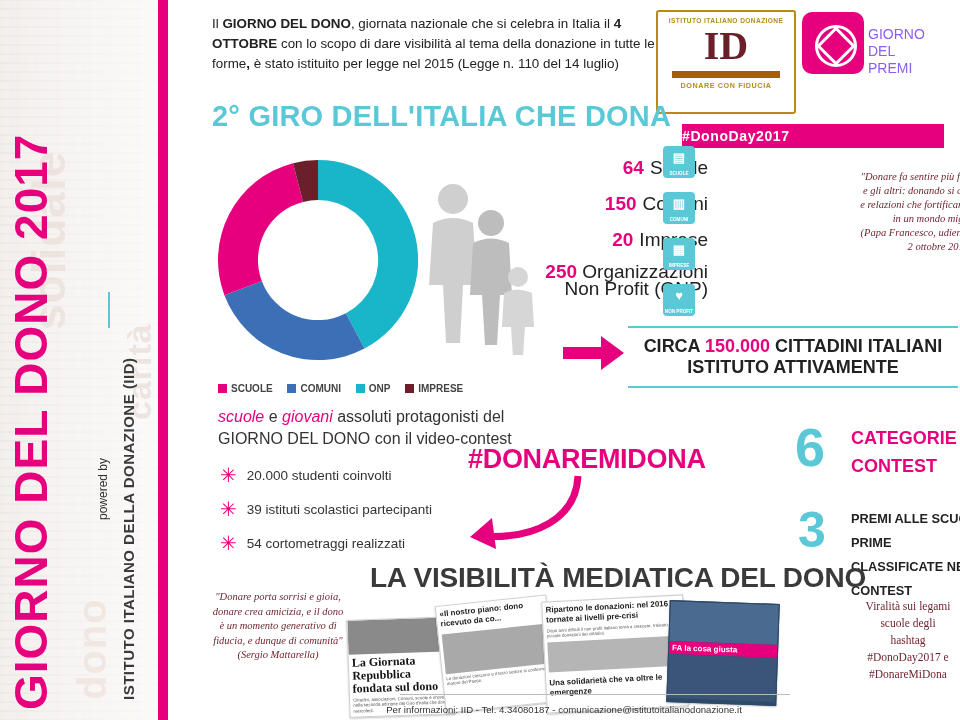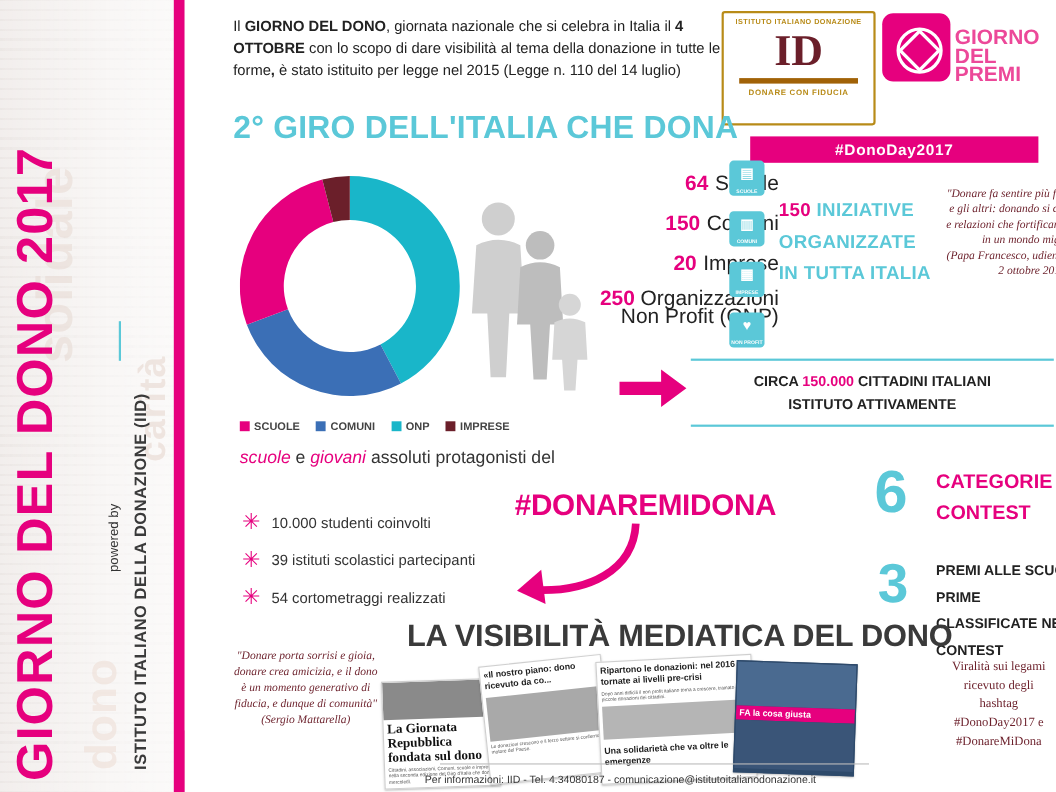--- a/index.html
+++ b/index.html
@@ -90,42 +90,42 @@
   }
   .iid-logo .top-arc{
     font-size:6.6px;font-weight:bold;color:#b88b18;letter-spacing:.4px;margin-top:5px;
   }
   .iid-logo .big-id{
     font-size:40px;font-weight:bold;color:#6b1f2a;line-height:42px;margin-top:1px;
     font-family:"Liberation Serif", serif;
   }
   .iid-logo .bot-txt{
     font-size:7.2px;font-weight:bold;color:#b88b18;letter-spacing:.6px;margin-top:4px;
-    border-top:5px solid #a16207;padding-top:3px;width:108px;margin-left:auto;margin-right:auto;
+    border-top:7px solid #a16207;padding-top:3px;width:108px;margin-left:auto;margin-right:auto;
   }
   .gdd-logo{
     position:absolute;left:146px;top:0;width:116px;height:100px;
   }
   .gdd-mark{
     position:absolute;left:0;top:2px;width:62px;height:62px;
     background:#e6007e;border-radius:10px;
   }
   .gdd-mark .ring{
     position:absolute;left:13px;top:13px;width:36px;height:36px;border:3px solid #fff;border-radius:50%;
   }
   .gdd-mark .diamond{
     position:absolute;left:20px;top:20px;width:22px;height:22px;border:3px solid #fff;
     transform:rotate(45deg);
   }
   .gdd-text{
-    position:absolute;left:66px;top:16px;font-size:19px;font-weight:bold;color:#ec4899;line-height:17px;
+    position:absolute;left:66px;top:16px;font-size:14px;font-weight:normal;color:#8b5cf6;line-height:17px;
   }
   .hashtag-bar{
     position:absolute;left:514px;top:124px;width:262px;height:24px;background:#e6007e;
-    color:#fff;font-size:14px;font-weight:bold;text-align:center;line-height:24px;letter-spacing:.6px;
+    color:#fff;font-size:14px;font-weight:bold;text-align:left;line-height:24px;letter-spacing:.6px;
   }
   
   .headline{
     position:absolute;left:44px;top:100px;width:470px;
     font-size:29px;font-weight:bold;color:#5bc8d8;letter-spacing:.2px;
   }
   
   .donut-wrap{position:absolute;left:50px;top:148px;width:200px;height:225px;}
   .legend{
     position:absolute;left:50px;top:383px;width:260px;font-size:10px;font-weight:bold;color:#444;
@@ -158,21 +158,21 @@
   
   .quote-papa{
     position:absolute;left:692px;top:170px;width:160px;
     font-size:10.5px;color:#6b1f2a;line-height:14px;font-style:italic;
     font-family:"Liberation Serif", serif;text-align:center;
   }
   
   .arrow-pink{position:absolute;left:395px;top:335px;}
   .cittadini{
     position:absolute;left:460px;top:336px;width:330px;
-    font-size:13px;font-weight:bold;color:#222;line-height:21px;text-align:center;
+    font-size:18px;font-weight:bold;color:#222;line-height:21px;text-align:center;
   }
   .cittadini .n{color:#e6007e;}
   .rule-cyan{position:absolute;left:460px;top:326px;width:330px;height:2px;background:#5bc8d8;}
   .rule-cyan2{position:absolute;left:460px;top:386px;width:330px;height:2px;background:#5bc8d8;}
   
   .scuole-line{
     position:absolute;left:50px;top:406px;width:330px;
     font-size:16px;color:#333;line-height:22px;
   }
   .scuole-line .pink-it{color:#e6007e;font-style:italic;}
@@ -347,52 +347,47 @@
     <div class="badge">
         <span class="gl">▦</span>
         <span>IMPRESE</span>
       </div>
     <div class="badge">
         <span class="gl">♥</span>
         <span>NON PROFIT</span>
       </div>
   </div>
 
-  <div class="iniz">
-    <span class="n">150</span>
-    <span>INIZIATIVE</span><br>
-    <span>ORGANIZZATE</span><br>
-    <span>IN TUTTA ITALIA</span>
-  </div>
 
   <div class="quote-papa">
     <span>"Donare fa sentire più felici noi stessi e gli altri: donando si creano legami e relazioni che fortificano la speranza in un mondo migliore"</span><br>
     <span>(Papa Francesco, udienza privata del 2 ottobre 2017)</span>
   </div>
 
   <div class="arrow-pink">
     <svg width="62" height="36" viewBox="0 0 62 36">
       <path d="M0 12 h38 v-11 l23 17 -23 17 v-11 h-38 Z" fill="#e6007e"></path>
     </svg>
   </div>
   <div class="rule-cyan"></div>
   <div class="cittadini">
     <span>CIRCA </span><span class="n">150.000</span><span> CITTADINI ITALIANI</span><br>
     <span>ISTITUTO ATTIVAMENTE</span>
   </div>
   <div class="rule-cyan2"></div>
 
   <div class="scuole-line">
     <span class="pink-it">scuole</span><span> e </span><span class="pink-it">giovani</span><span> assoluti protagonisti del</span><br>
+    <span>GIORNO DEL DONO con il video-contest</span>
   </div>
 
   <div class="bullets">
     <div class="bullet">
         <span class="star">✳</span>
-        <span>10.000 studenti coinvolti</span>
+        <span>20.000 studenti coinvolti</span>
       </div>
     <div class="bullet">
         <span class="star">✳</span>
         <span>39 istituti scolastici partecipanti</span>
       </div>
     <div class="bullet">
         <span class="star">✳</span>
         <span>54 cortometraggi realizzati</span>
       </div>
   </div>
@@ -442,21 +437,21 @@
     </div>
     <div class="clip" style="left:320px;top:6px;width:108px;height:100px;transform:rotate(2deg);background:#2e4a6b;border-color:#2e4a6b;">
       <div style="height:40px;background:#4a6a90;"></div>
       <div style="font-size:8px;font-weight:bold;color:#fff;background:#e6007e;padding:2px 3px;">FA la cosa giusta</div>
       <div style="height:44px;background:#3a5578;"></div>
     </div>
   </div>
 
   <div class="viral">
     <span>Viralità sui legami</span><br>
-    <span>ricevuto degli</span><br>
+    <span>scuole degli</span><br>
     <span>hashtag</span><br>
     <span>#DonoDay2017 e</span><br>
     <span>#DonareMiDona</span>
   </div>
 </div>
 
 <div class="footer-rule"></div>
 <div class="footer">Per informazioni: IID - Tel. 4.34080187 - comunicazione@istitutoitalianodonazione.it</div>
 
 </body></html>

